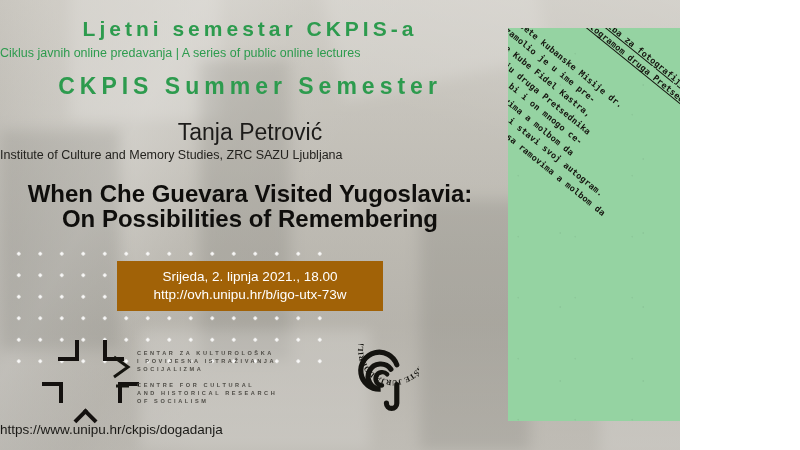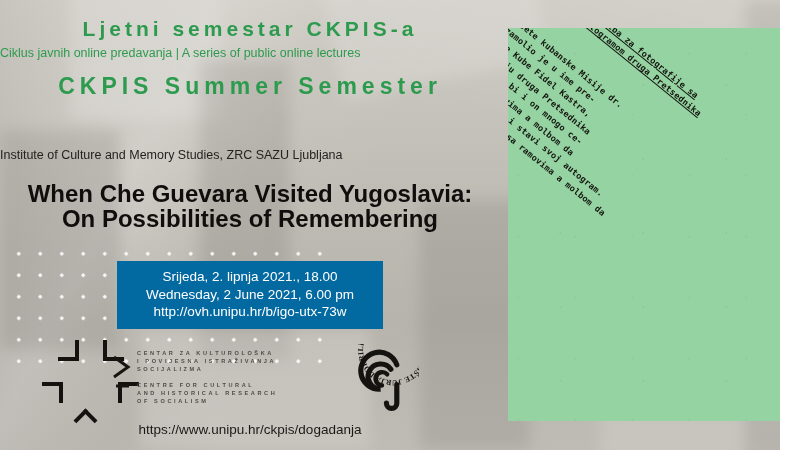--- a/index.html
+++ b/index.html
@@ -2,26 +2,25 @@
 <html><head>
 <meta charset="utf-8">
 <style>
   html, body {
     margin: 0;
     padding: 0;
     background: #ffffff;
   }
   #poster {
     position: relative;
-    width: 732px;
+    width: 680px;
     height: 450px;
     overflow: hidden;
     font-family: "Liberation Sans", sans-serif;
     background: #b6b3ab;
-    padding-left: 48px;
   }
 
   
   .bg-photo {
     position: absolute;
     inset: 0;
     background:
       linear-gradient(118deg, rgba(255,255,255,0.00) 0%, rgba(255,255,255,0.38) 22%, rgba(255,255,255,0.05) 34%, rgba(255,255,255,0.00) 46%),
       linear-gradient(72deg,  rgba(90,88,82,0.30) 0%,  rgba(90,88,82,0.00) 24%),
       linear-gradient(200deg, rgba(255,255,255,0.30) 0%, rgba(255,255,255,0.00) 30%),
@@ -136,21 +135,21 @@
   }
   .talk-title div { white-space: nowrap; }
 
   
   .info-box {
     position: absolute;
     left: 117px;
     top: 261px;
     width: 266px;
     padding: 7px 0 8px 0;
-    background: #0369a1;
+    background: #a16207;
     color: #ffffff;
     text-align: center;
     font-size: 13.5px;
     line-height: 17.5px;
   }
   .info-box div { white-space: nowrap; }
 
   
   .centre-block {
     position: absolute;
@@ -182,21 +181,21 @@
     width: 74px;
     height: 74px;
   }
 
   
   .bottom-url {
     position: absolute;
     left: 0;
     top: 422px;
     width: 500px;
-    text-align: center;
+    text-align: left;
     color: #1a1916;
     font-size: 13.5px;
     white-space: nowrap;
   }
 
   
   .doc-panel {
     position: absolute;
     left: 508px;
     top: 28px;
@@ -266,30 +265,30 @@
   <div class="angle a-br" style="left:58px;  top:340px;"></div>
   <div class="angle a-bl" style="left:103px; top:340px;"></div>
   <div class="angle a-tr" style="left:42px;  top:382px;"></div>
   <div class="angle a-tl" style="left:118px; top:382px;"></div>
   <div class="angle a-tl" style="left:77px;  top:412px; transform:rotate(45deg); width:13px; height:13px;"></div>
 
   <div class="hdr-line1">Ljetni semestar CKPIS-a</div>
   <div class="hdr-line2">Ciklus javnih online predavanja  |  A series of public online lectures</div>
   <div class="hdr-line3">CKPIS Summer Semester</div>
 
+  <div class="speaker">Tanja Petrović</div>
   <div class="affiliation">Institute of Culture and Memory Studies, ZRC SAZU Ljubljana</div>
 
   <div class="talk-title">
     <div>When Che Guevara Visited Yugoslavia:</div>
     <div>On Possibilities of Remembering</div>
   </div>
 
   <div class="info-box">
     <div>Srijeda, 2. lipnja 2021., 18.00</div>
-    <div>Wednesday, 2 June 2021, 6.00 pm</div>
     <div>http://ovh.unipu.hr/b/igo-utx-73w</div>
   </div>
 
   <svg class="ckpis-mark" viewBox="0 0 20 34">
     <path d="M2 2 L16 12 L2 22" fill="none" stroke="#15140f" stroke-width="3"></path>
     <path d="M4 31 L17 31" fill="none" stroke="#15140f" stroke-width="3"></path>
   </svg>
 
   <div class="centre-block">
     <div class="grp">

